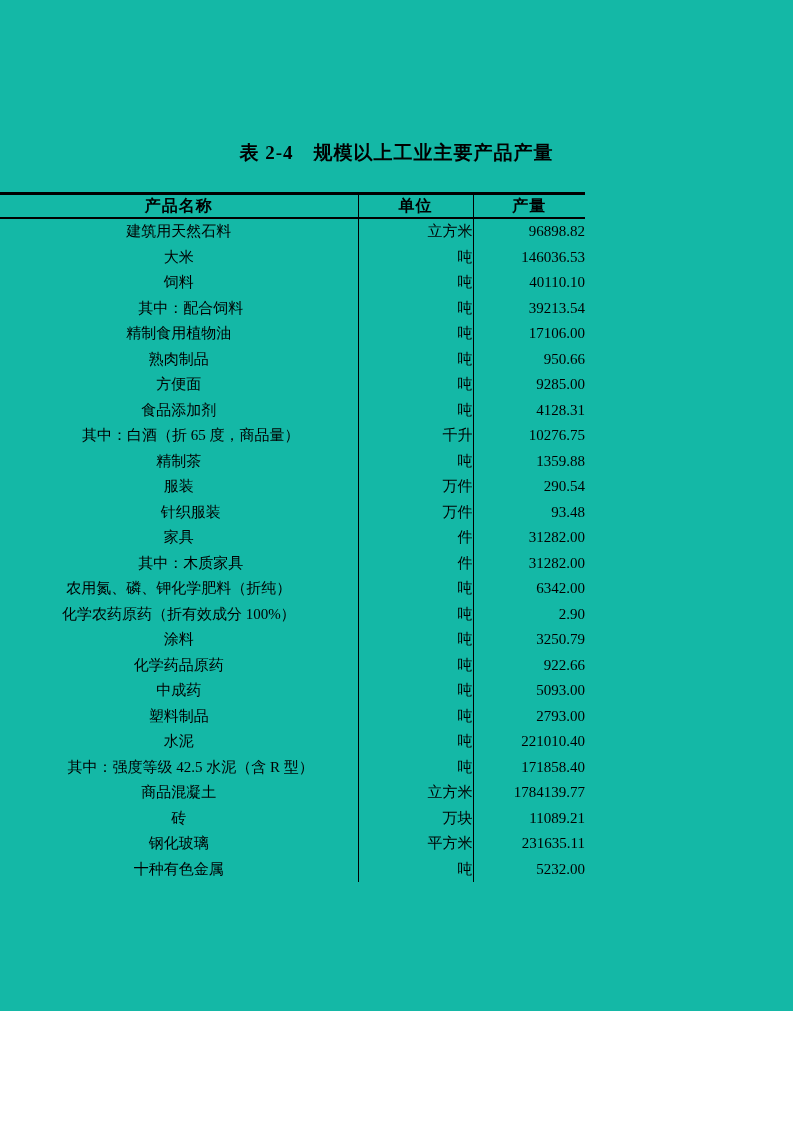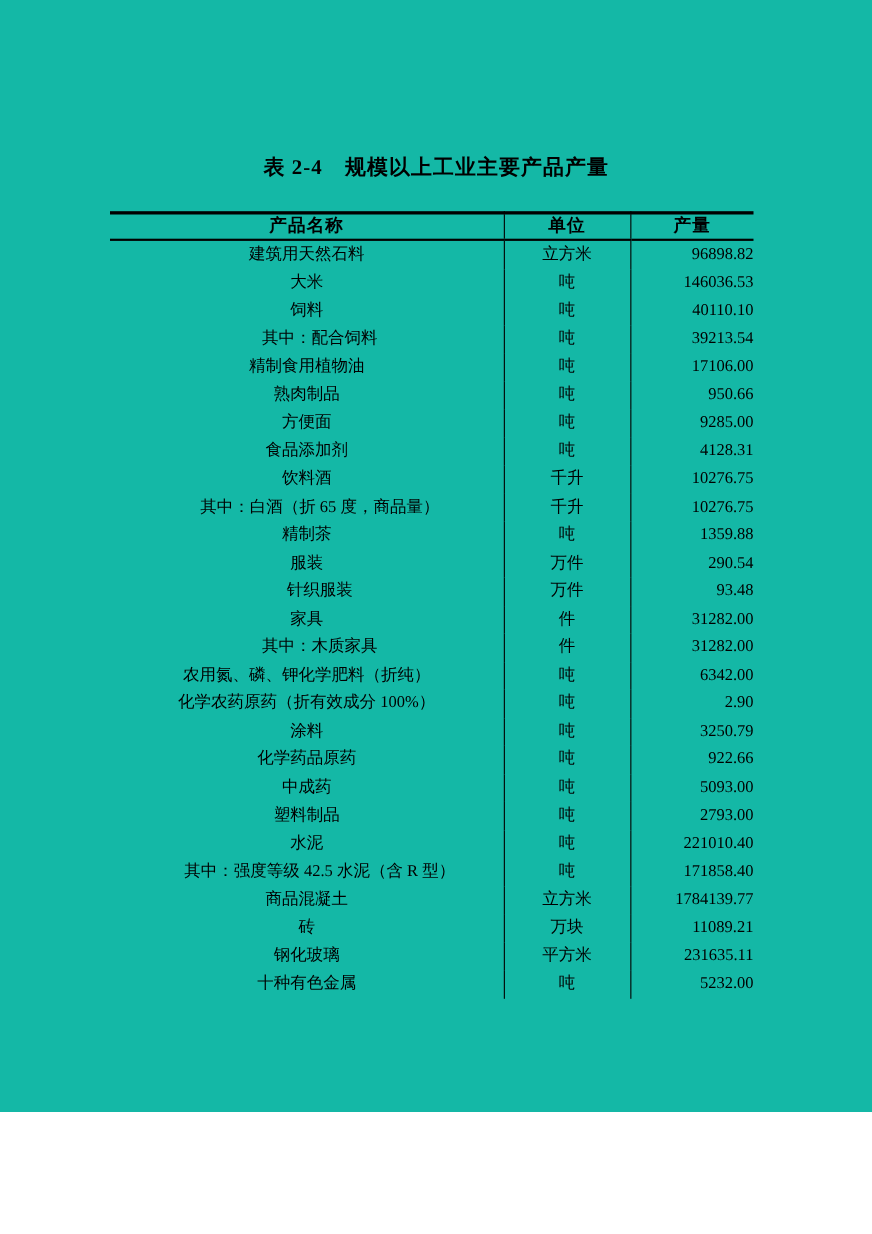--- a/index.html
+++ b/index.html
@@ -23,21 +23,20 @@
     text-align: center;
     font-size: 19px;
     line-height: 26px;
     font-weight: bold;
     letter-spacing: 1px;
   }
   table.products {
     border-collapse: collapse;
     table-layout: fixed;
     width: 585px;
-    margin-left: 100px;
     border-top: 3px solid #000;
   }
   table.products col.c1 { width: 358px; }
   table.products col.c2 { width: 115px; }
   table.products col.c3 { width: 112px; }
   table.products th {
     font-size: 16px;
     font-weight: bold;
     height: 22px;
     line-height: 22px;
@@ -58,21 +57,21 @@
     overflow: hidden;
   }
   td.name {
     text-align: center;
     padding-left: 3px;
   }
   td.name.indent {
     padding-left: 24px;
   }
   td.unit {
-    text-align: center;
+    text-align: right;
   }
   td.value {
     text-align: right;
     padding-right: 13px;
   }
   .page-number {
     position: absolute;
     left: 103px;
     top: 1031px;
     font-size: 16px;
@@ -136,25 +135,20 @@
     <td class="name sep">方便面</td>
     <td class="unit sep">吨</td>
     <td class="value">9285.00</td>
   </tr>
         <tr>
     <td class="name sep">食品添加剂</td>
     <td class="unit sep">吨</td>
     <td class="value">4128.31</td>
   </tr>
         <tr>
-    <td class="name sep">饮料酒</td>
-    <td class="unit sep">千升</td>
-    <td class="value">10276.75</td>
-  </tr>
-        <tr>
     <td class="name sep indent">其中：白酒（折 65 度，商品量）</td>
     <td class="unit sep">千升</td>
     <td class="value">10276.75</td>
   </tr>
         <tr>
     <td class="name sep">精制茶</td>
     <td class="unit sep">吨</td>
     <td class="value">1359.88</td>
   </tr>
         <tr>

